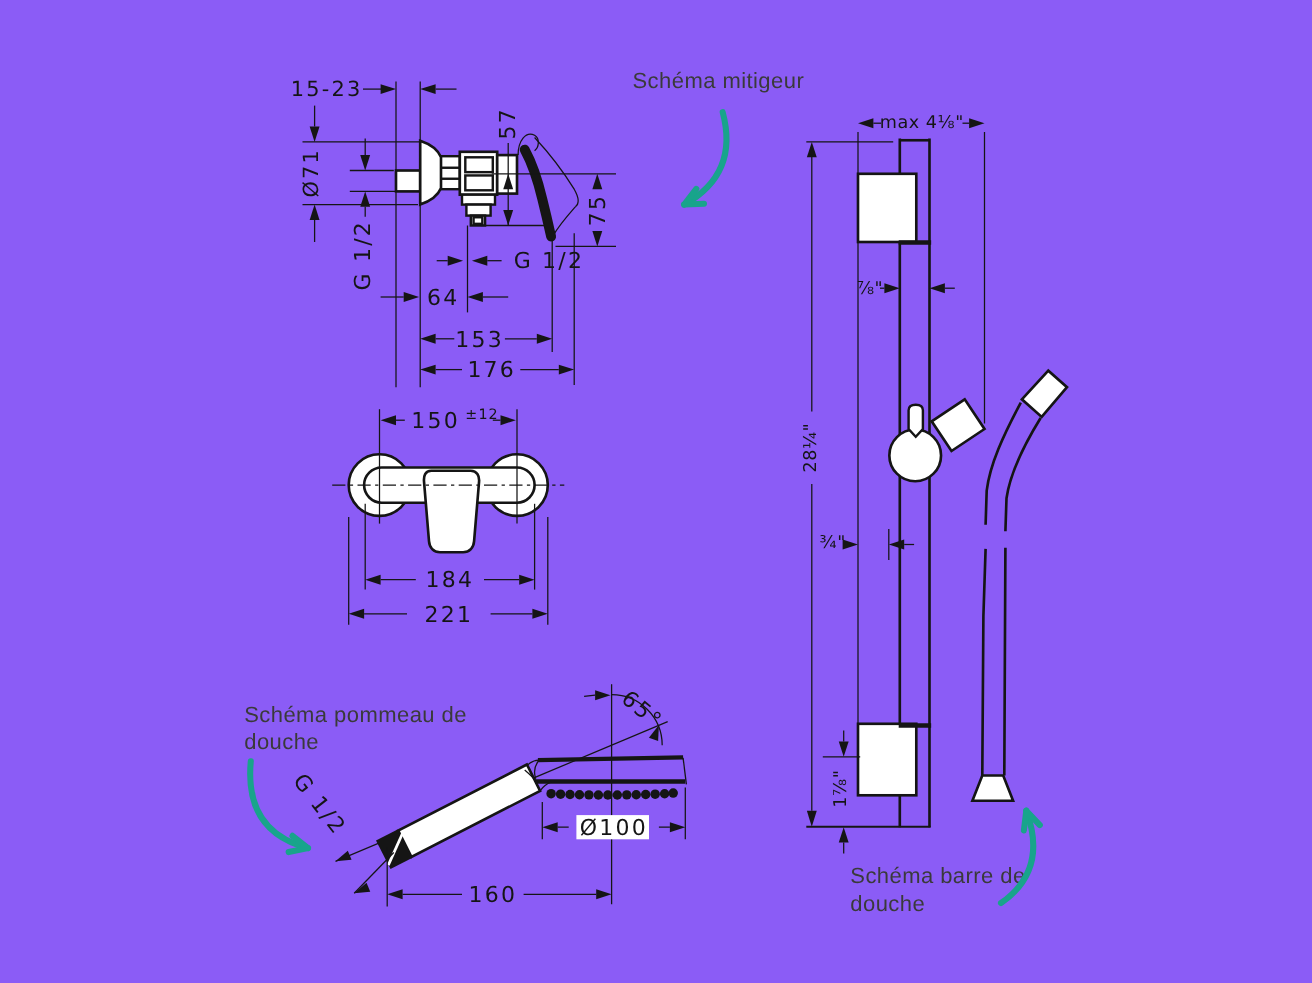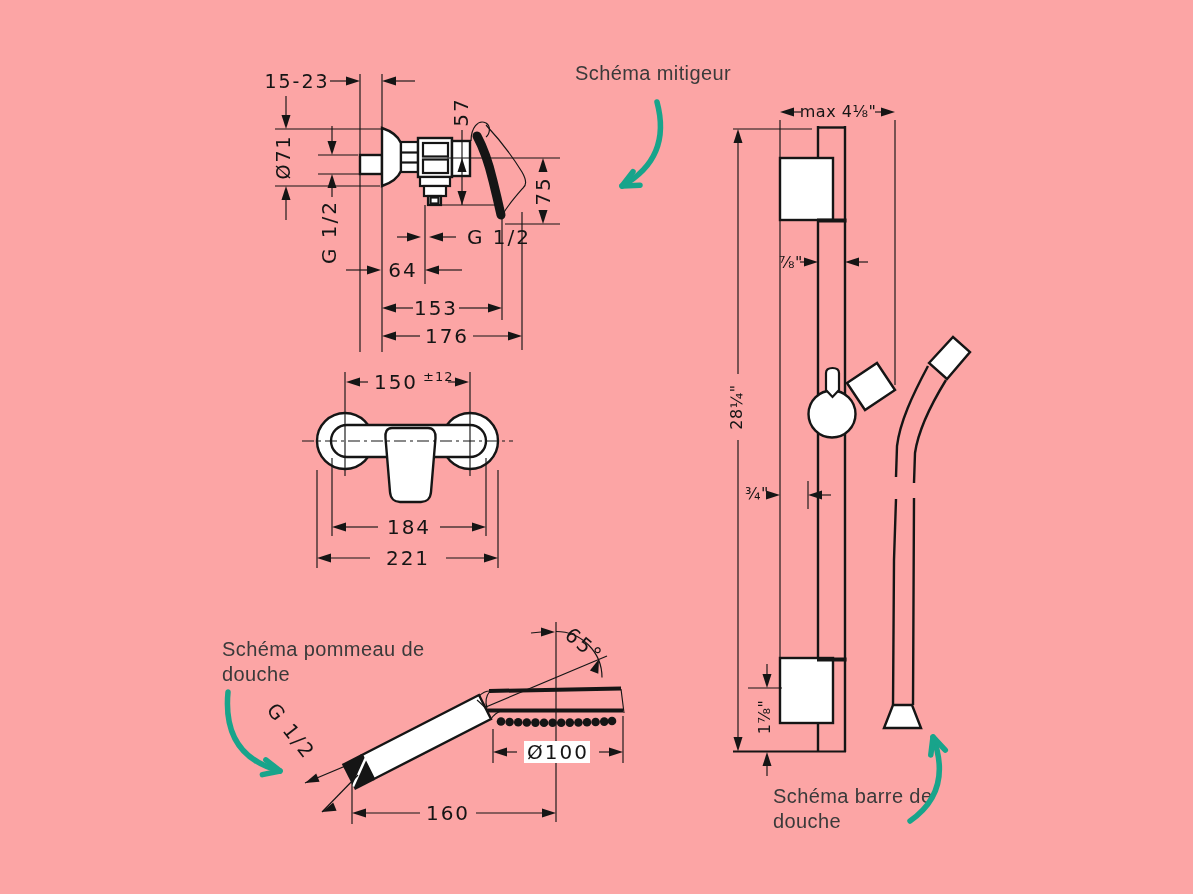--- a/index.html
+++ b/index.html
@@ -1,16 +1,16 @@
 <!DOCTYPE html>
 <html><head>
 <meta charset="utf-8">
 <style>
   html,body{margin:0;padding:0;background:#ffffff;}
-  .stage{width:1193px;height:894px;position:relative;background:#fca5a5;overflow:hidden;}
+  .stage{width:1193px;height:894px;position:relative;background:#8b5cf6;overflow:hidden;}
   svg{display:block;}
   
   .thin{stroke:#151515;stroke-width:1.15;fill:none;}
   .med{stroke:#151515;stroke-width:1.8;fill:none;}
   .ln{stroke:#151515;stroke-width:2.4;fill:none;}
   .ln22{stroke:#151515;stroke-width:2.2;fill:none;}
   .thick{stroke:#151515;stroke-width:4;fill:none;}
   .arm{stroke:#151515;stroke-width:9;fill:none;stroke-linecap:round;}
   .wfill{fill:#ffffff;stroke:#151515;stroke-width:2.4;}
   .wfill22{fill:#ffffff;stroke:#151515;stroke-width:2.2;}

